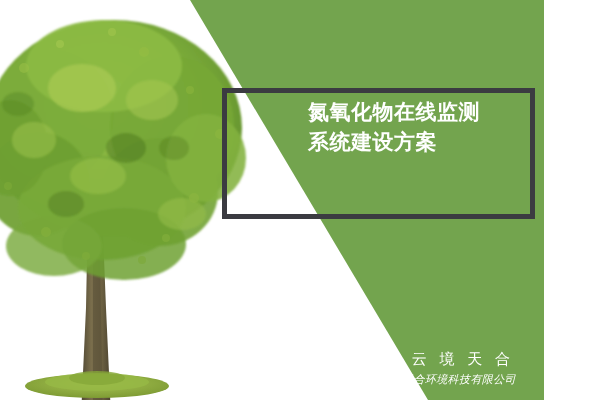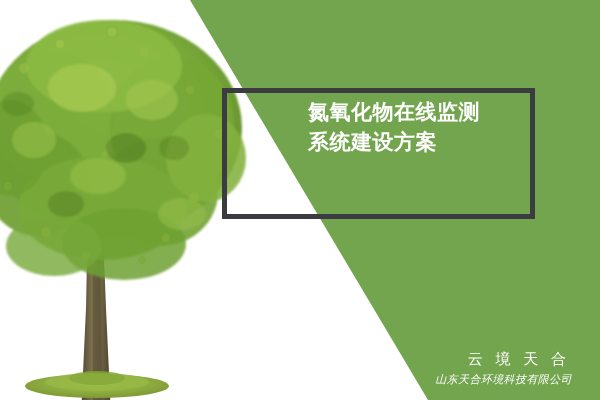--- a/index.html
+++ b/index.html
@@ -6,21 +6,21 @@
     margin: 0;
     padding: 0;
     background: #ffffff;
   }
   body {
     font-family: "DejaVu Sans", "Liberation Sans", sans-serif;
   }
 
   #slide {
     position: relative;
-    width: 600px;
+    width: 544px;
     height: 400px;
     overflow: hidden;
     background: #ffffff;
   }
 
   
   .green-panel {
     position: absolute;
     inset: 0;
     background: #73A44E;

